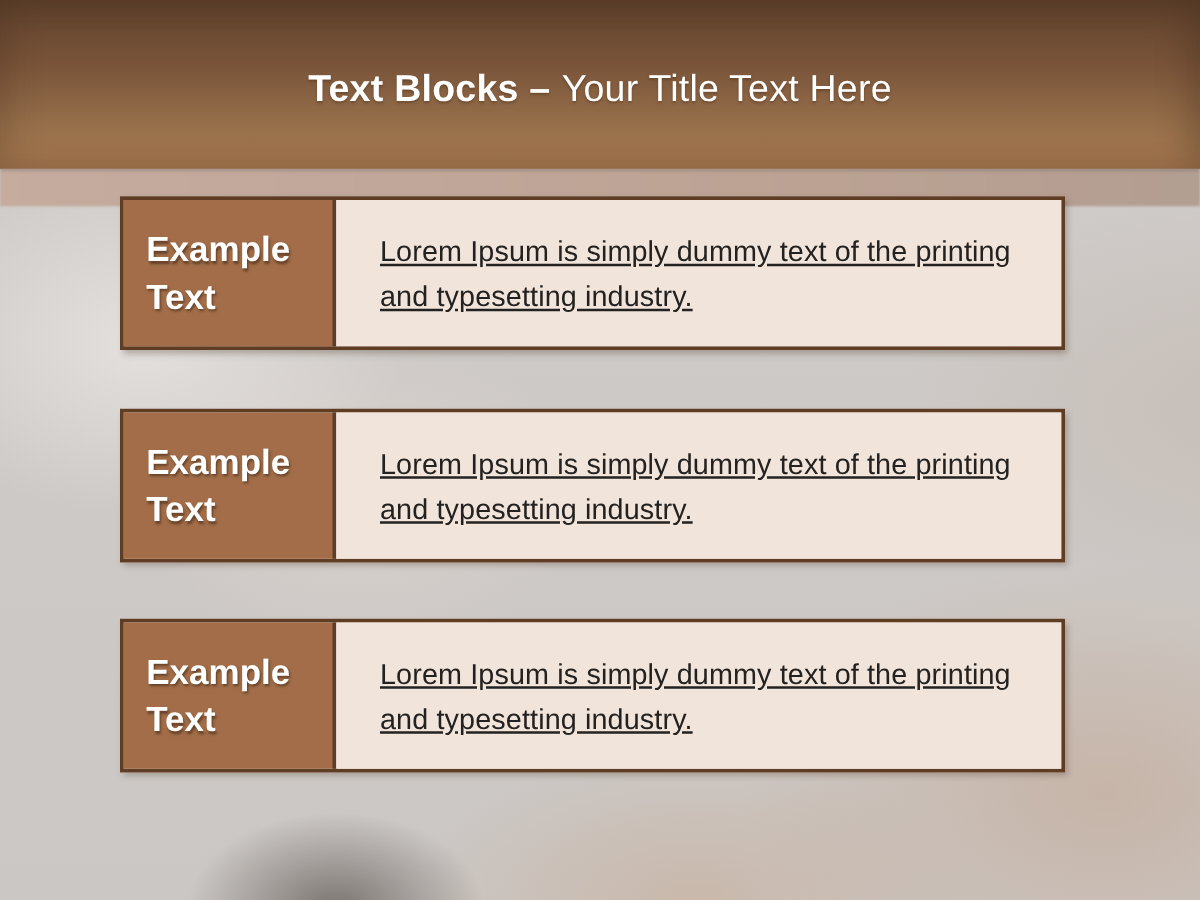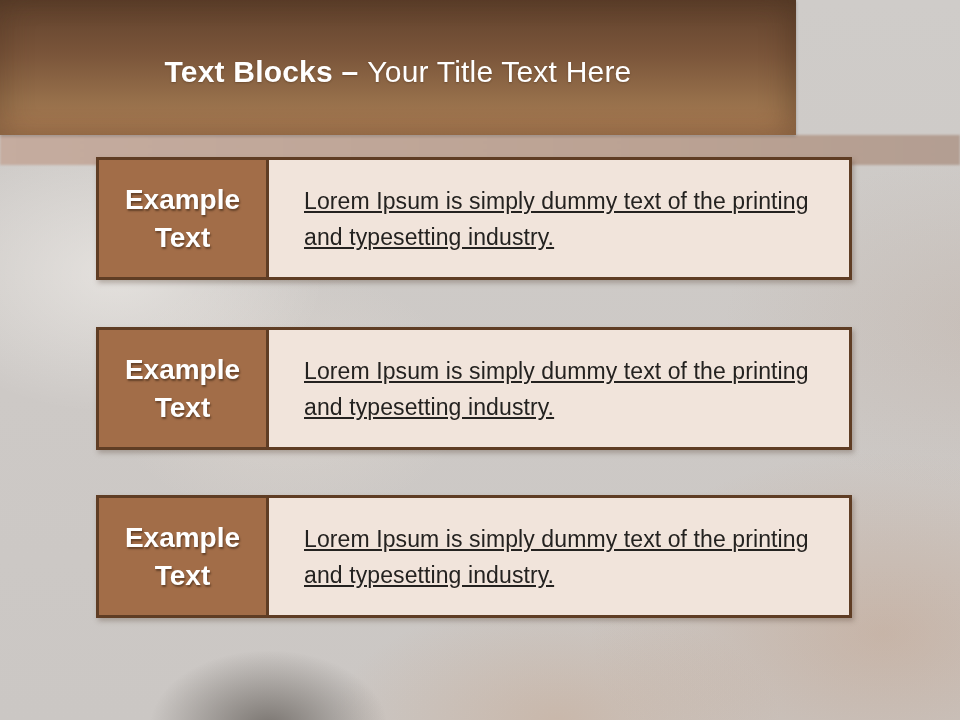--- a/index.html
+++ b/index.html
@@ -15,21 +15,21 @@
       radial-gradient(260px 180px at 30% 55%, rgba(235,225,215,0.35), rgba(235,225,215,0) 70%),
       linear-gradient(180deg,#cfccc9 0%,#cdc9c6 55%,#cbc7c4 100%);
   }
   
   .bg-strip{
     position:absolute;left:0;top:135px;width:960px;height:30px;
     background:linear-gradient(90deg,#c5ac9f 0%,#c0a799 35%,#bba293 70%,#b39e92 100%);
     filter:blur(1px);
   }
   .header{
-    position:absolute;left:0;top:0;width:796px;height:135px;
+    position:absolute;left:0;top:0;width:960px;height:135px;
     background:linear-gradient(180deg,#5f412c 0%,#7a553a 40%,#97704b 75%,#a97a52 100%);
     box-shadow:inset -12px 0 24px rgba(60,40,25,0.25), inset 12px 0 24px rgba(60,40,25,0.15), 0 1px 3px rgba(0,0,0,0.25);
   }
   .title{
     position:absolute;left:0;top:0;width:100%;margin:0;
     top:52px;text-align:center;color:#ffffff;
     font-size:30px;line-height:40px;font-weight:normal;
     text-shadow:0 1px 2px rgba(60,35,15,0.35);
     letter-spacing:0.2px;
   }
@@ -43,21 +43,21 @@
     background:#f1e4db;
   }
   .block-1{top:157px;}
   .block-2{top:327px;}
   .block-3{top:495px;}
   .block-label{
     flex:0 0 170px;box-sizing:border-box;
     background:linear-gradient(180deg,#a87350 0%,#a26d48 55%,#9c68436 100%);
     background-color:#a26d48;
     border-right:3px solid #5f3d24;
-    display:flex;align-items:center;justify-content:center;text-align:center;
+    display:flex;align-items:center;justify-content:center;
     color:#ffffff;font-weight:bold;font-size:28px;line-height:38px;
     text-shadow:1px 2px 2px rgba(50,30,15,0.55);
     padding:6px 18px;
   }
   .block-body{
     flex:1 1 auto;display:flex;align-items:center;
     background:#f1e4db;
     padding:0 30px 0 35px;
   }
   .block-body p{

